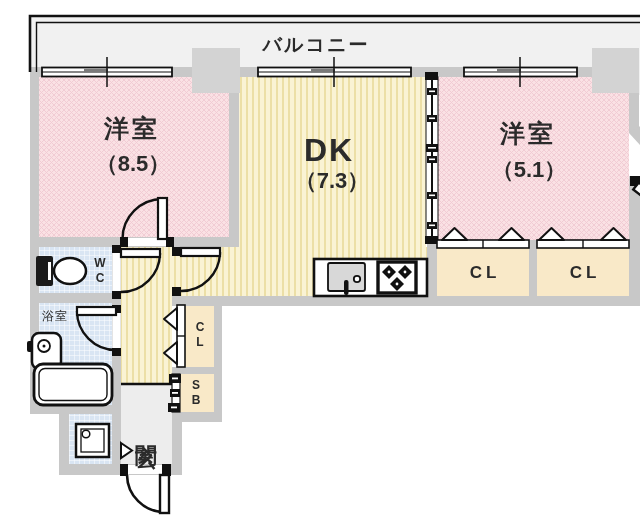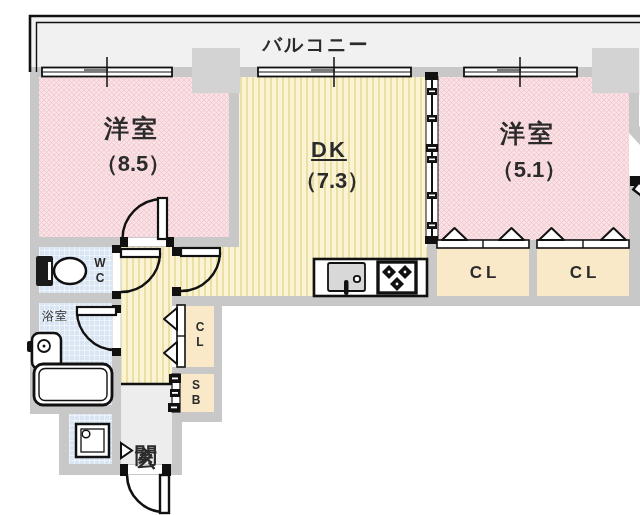--- a/index.html
+++ b/index.html
@@ -13,21 +13,21 @@
     position:absolute;transform:translate(-50%,-50%);
     color:#2b2b2b;font-weight:600;white-space:nowrap;line-height:1;
     text-align:center;
   }
   .lbl.vert{
     writing-mode:vertical-rl;text-orientation:upright;
     letter-spacing:1px;
   }
   .room-name{font-size:25px;letter-spacing:3px;font-family:Liberation Mono, monospace;}
   .room-size{font-size:22px;letter-spacing:0px;}
-  .dk-name{font-size:22px;letter-spacing:2px;text-decoration:underline;}
+  .dk-name{font-size:32px;letter-spacing:2px;}
   .balcony-lbl{font-size:19px;letter-spacing:2px;font-weight:600;}
   .cl-lbl{font-size:17px;font-weight:700;letter-spacing:4px;}
   .small-lbl{font-size:12px;font-weight:700;}
   .bath-lbl{font-size:12px;font-weight:400;letter-spacing:1px;}
   .genkan-lbl{font-size:22px;font-weight:600;}
 </style>
 </head>
 <body>
 
 <div class="stage">

